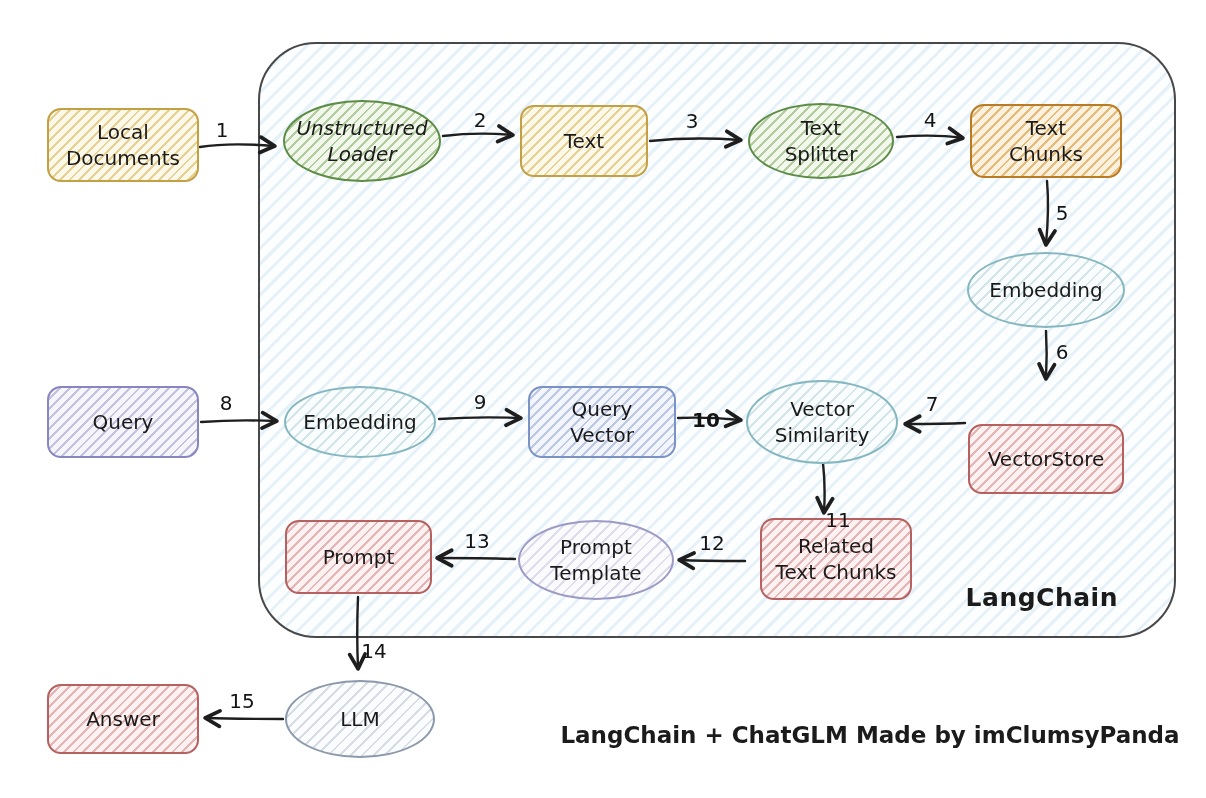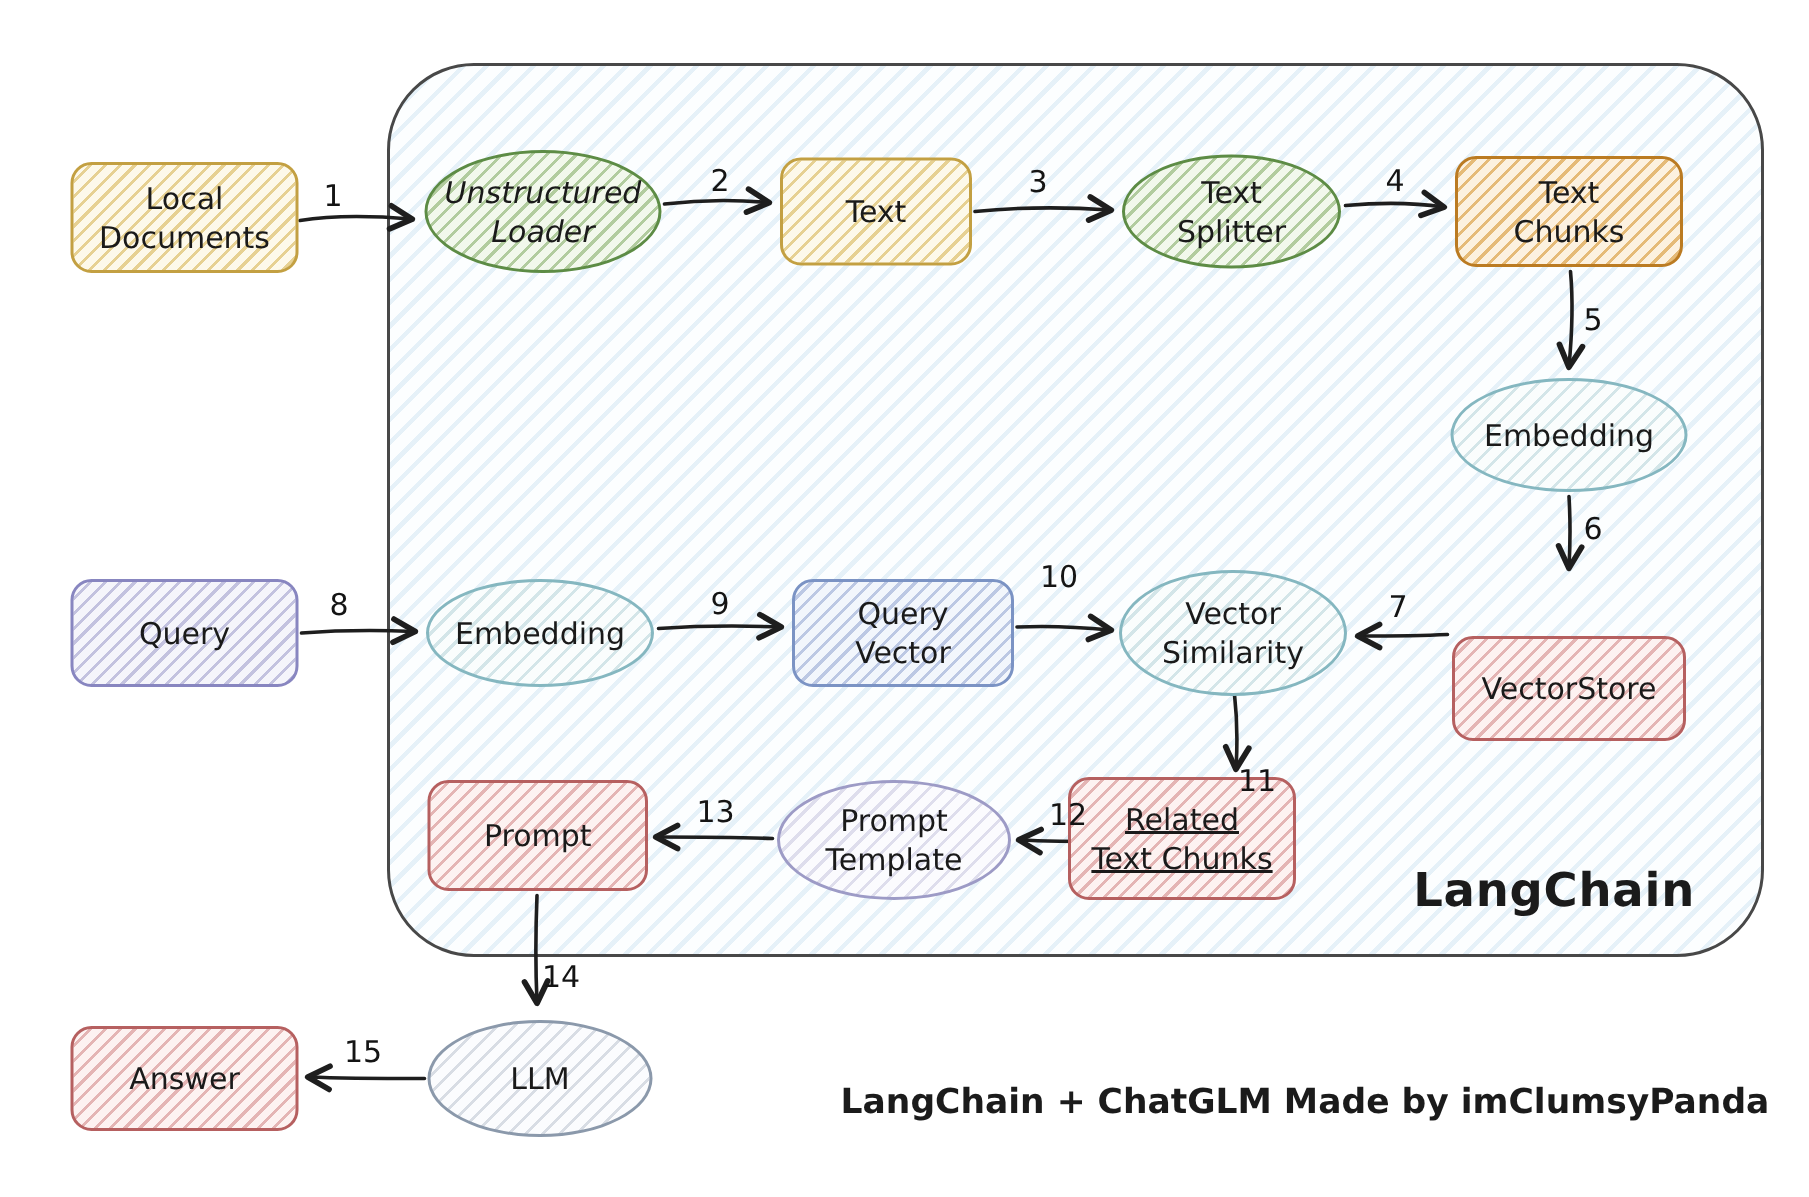--- a/index.html
+++ b/index.html
@@ -24,22 +24,22 @@
     border: 2px solid #484848;
     border-radius: 58px;
     background:
       repeating-linear-gradient(135deg, rgba(150,195,225,.22) 0 3px, rgba(0,0,0,0) 3px 11px),
       #fcfeff;
     z-index: 1;
     box-sizing: border-box;
   }
   .langchain-label {
     position: absolute;
-    right: 44px; bottom: 24px;
-    font-size: 31px;
+    right: 56px; bottom: 24px;
+    font-size: 25px;
     font-weight: 700;
     color: #1b1b1b;
     letter-spacing: .5px;
     margin-top: 17px;
   }
   .arrows {
     position: absolute;
     left: 0; top: 0;
     z-index: 2;
     pointer-events: none;
@@ -168,21 +168,21 @@
   <div class="node rect c-blue" style="left:528px; top:386px; width:148px; height:72px;">
     <span>Query
 Vector</span>
   </div>
 
   <div class="node ellipse c-teal" style="left:746px; top:380px; width:152px; height:84px;">
     <span>Vector
 Similarity</span>
   </div>
 
-  <div class="node rect c-red" style="left:712px; top:518px; width:152px; height:82px;text-decoration:underline;">
+  <div class="node rect c-red" style="left:760px; top:518px; width:152px; height:82px;">
     <span>Related
 Text Chunks</span>
   </div>
 
   <div class="node ellipse c-lavender" style="left:518px; top:520px; width:156px; height:80px;">
     <span>Prompt
 Template</span>
   </div>
 
   <div class="node rect c-red" style="left:285px; top:520px; width:147px; height:74px;">
@@ -199,21 +199,21 @@
 
   <span class="edge-num" style="left:222px;  top:130px;">1</span>
   <span class="edge-num" style="left:480px;  top:120px;">2</span>
   <span class="edge-num" style="left:692px;  top:121px;">3</span>
   <span class="edge-num" style="left:930px;  top:120px;">4</span>
   <span class="edge-num" style="left:1062px; top:213px;">5</span>
   <span class="edge-num" style="left:1062px; top:352px;">6</span>
   <span class="edge-num" style="left:932px;  top:404px;">7</span>
   <span class="edge-num" style="left:226px;  top:403px;">8</span>
   <span class="edge-num" style="left:480px;  top:402px;">9</span>
-  <span class="edge-num" style="left:706px;  top:384px;">10</span>
+  <span class="edge-num" style="left:706px;  top:420px;font-weight:bold;">10</span>
   <span class="edge-num" style="left:838px;  top:488px;margin-top:32px;">11</span>
   <span class="edge-num" style="left:712px;  top:543px;">12</span>
   <span class="edge-num" style="left:477px;  top:541px;">13</span>
   <span class="edge-num" style="left:374px;  top:651px;">14</span>
   <span class="edge-num" style="left:242px;  top:701px;">15</span>
 
   <div class="caption">LangChain + ChatGLM Made by imClumsyPanda</div>
 
 </div>
 

